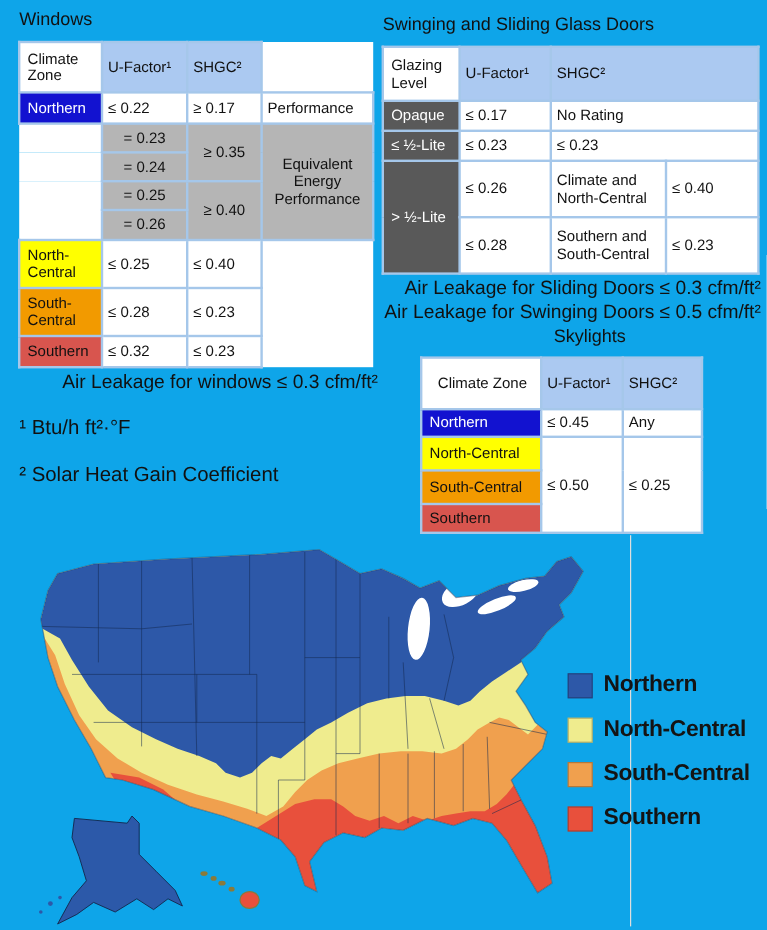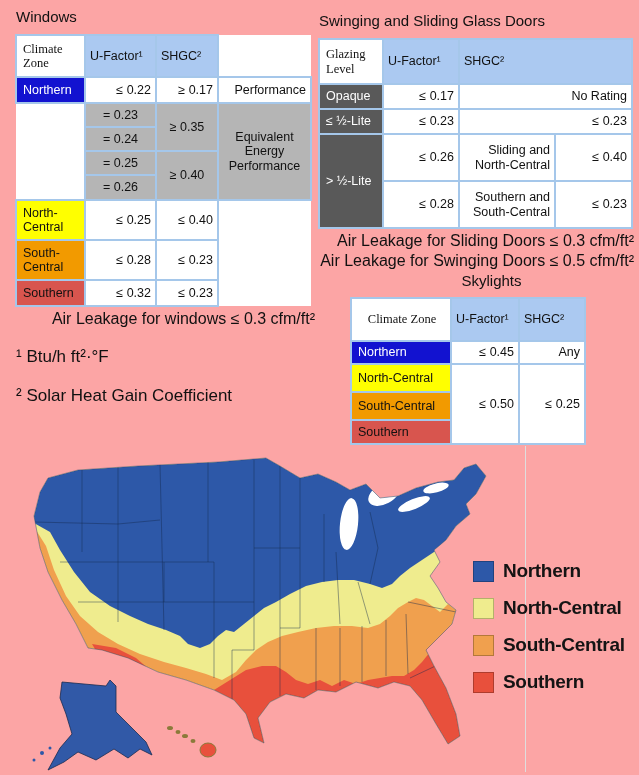--- a/index.html
+++ b/index.html
@@ -1,25 +1,25 @@
 <!DOCTYPE html>
 <html><head>
 <meta charset="utf-8">
 <style>
   html,body{margin:0;padding:0;background:#fff;}
-  .page{position:relative;width:639px;height:775px;background:#fca5a5;overflow:hidden;
+  .page{position:relative;width:639px;height:775px;background:#0ea5e9;overflow:hidden;
         font-family:"Liberation Sans", sans-serif;color:#1a1a1a;}
   h2.sec-title{font-size:15px;font-weight:400;margin:0 0 9px 1px;color:#111;}
   table{border-collapse:collapse;table-layout:fixed;}
   td,th{font-size:12.5px;font-weight:400;color:#111;padding:0 4px;line-height:1.15;vertical-align:middle;}
   .b{border:2px solid #a5c7ea;}
   .nb{border:none;background:#fff;}
   .hdrblue{background:#abc9f1;text-align:left;}
-  .hdrwhite{background:#fff;text-align:left;padding-left:6px;font-family:Liberation Serif, serif;}
-  .val{text-align:right;background:#fff;}
+  .hdrwhite{background:#fff;text-align:left;padding-left:6px;}
+  .val{text-align:left;background:#fff;}
   .zone{text-align:left;padding-left:6px;}
   .gray{background:#b5b5b5;text-align:center;}
   .dark{background:#595959;color:#fff;text-align:left;padding-left:6px;}
   .white-text{color:#fff;}
   .note-line{font-size:16px;margin:3px 0 0 1px;color:#111;text-align:right;}
   .foot-line{font-size:17px;margin:19px 0 0 1px;color:#111;}
   
   .windows-sec{position:absolute;left:15px;top:8px;width:300px;}
   .doors-sec{position:absolute;left:318px;top:12px;width:316px;}
   .sky-sec{position:absolute;left:350px;top:272px;width:282px;}
@@ -125,21 +125,21 @@
         <td class="b val" colspan="2">No Rating</td>
       </tr>
       <tr style="height:25px">
         <td class="b dark">≤ ½-Lite</td>
         <td class="b val">≤ 0.23</td>
         <td class="b val" colspan="2">≤ 0.23</td>
       </tr>
       <tr style="height:47px">
         <td class="b dark" rowspan="2">&gt; ½-Lite</td>
         <td class="b val">≤ 0.26</td>
-        <td class="b val">Sliding and North-Central</td>
+        <td class="b val">Climate and North-Central</td>
         <td class="b val">≤ 0.40</td>
       </tr>
       <tr style="height:47px">
         <td class="b val">≤ 0.28</td>
         <td class="b val">Southern and South-Central</td>
         <td class="b val">≤ 0.23</td>
       </tr>
     </tbody>
       </table>
     <div class="note-line">Air Leakage for Sliding Doors ≤ 0.3 cfm/ft²</div>

